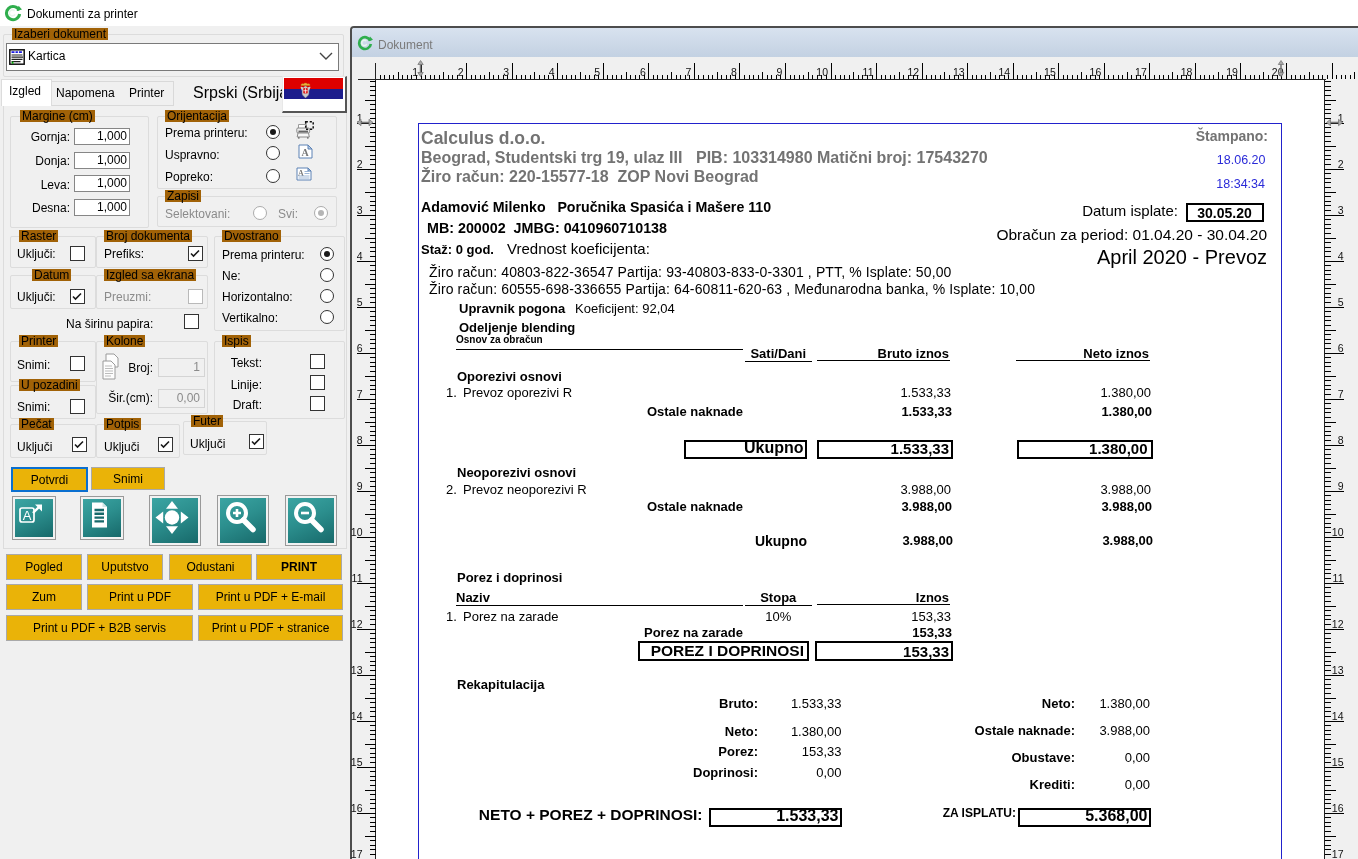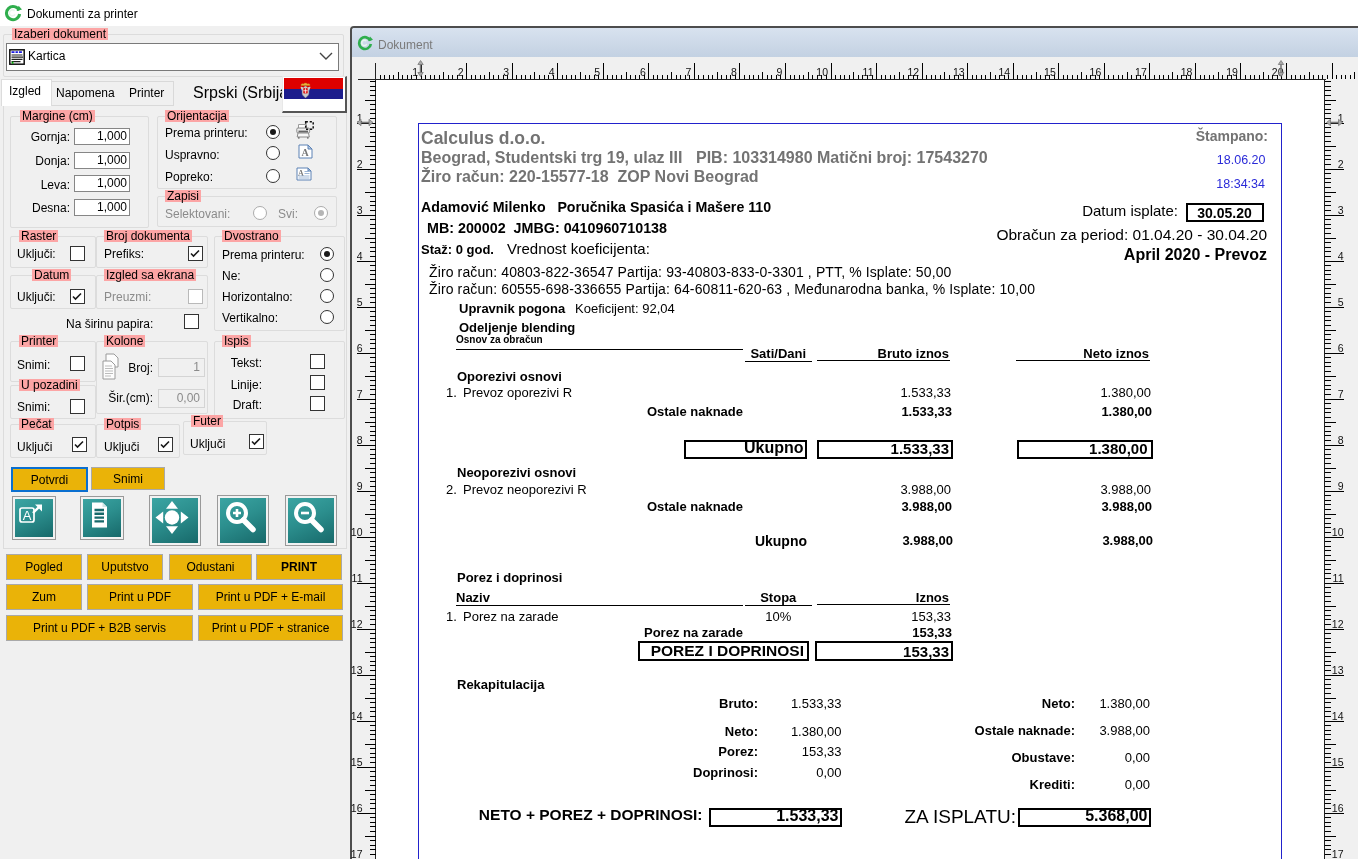--- a/index.html
+++ b/index.html
@@ -2,21 +2,21 @@
 <html><head><meta charset="utf-8"><title>Dokumenti za printer</title>
 <style>
 html,body{margin:0;padding:0}
 body{width:1358px;height:859px;position:relative;overflow:hidden;background:#f0f0f0;
   font-family:"Liberation Sans",sans-serif;font-size:12px;color:#000;
   -webkit-font-smoothing:antialiased}
 .abs{position:absolute}
 .t{position:absolute;white-space:nowrap;line-height:1}
 .r{position:absolute;white-space:nowrap;line-height:1;text-align:right}
 .grp{position:absolute;border:1px solid #dcdcdc;border-radius:2px}
-.glb{position:absolute;background:#fca5a5;padding:0 2px;white-space:nowrap;line-height:1}
+.glb{position:absolute;background:#a16207;padding:0 2px;white-space:nowrap;line-height:1}
 .cb{position:absolute;width:13px;height:13px;background:#fff;border:1px solid #333}
 .cb.dis{border-color:#b9b9b9}
 .cb svg{position:absolute;left:0px;top:1px}
 .rad{position:absolute;width:12px;height:12px;border-radius:50%;background:#fff;border:1px solid #333}
 .rad.dis{border-color:#ababab}
 .rad .dot{position:absolute;left:3px;top:3px;width:6px;height:6px;border-radius:50%;background:#1a1a1a}
 .rad .dotg{position:absolute;left:3px;top:3px;width:6px;height:6px;border-radius:50%;background:#b5b5b5}
 .btn{position:absolute;background:#eab308;border:1px solid #a9a9a9;text-align:center;
   display:flex;align-items:center;justify-content:center;white-space:nowrap}
 .inp{position:absolute;background:#fff;border:1px solid #868686;text-align:right;line-height:1}
@@ -397,21 +397,21 @@
 <div class="t blue" style="left:421px;top:169px;font-size:16px;font-weight:bold">Žiro račun: 220-15577-18&nbsp; ZOP Novi Beograd</div>
 <div class="r blue" style="right:90px;top:129px;font-size:14px;font-weight:bold">Štampano:</div>
 <div class="r" style="right:92.5px;top:154px;font-size:12.5px;color:#2a2ad8">18.06.20</div>
 <div class="r" style="right:93px;top:178px;font-size:12.5px;color:#2a2ad8">18:34:34</div>
 
 <div class="t" style="left:421px;top:200px;font-size:14.2px;font-weight:bold">Adamović Milenko&nbsp;&nbsp; Poručnika Spasića i Mašere 110</div>
 <div class="t" style="left:427px;top:221px;font-size:14.3px;font-weight:bold">MB: 200002&nbsp; JMBG: 0410960710138</div>
 <div class="r" style="right:180px;top:203px;font-size:15px">Datum isplate:</div>
 <div class="abs" style="left:1185.5px;top:202.5px;width:74px;height:15.5px;border:2px solid #000;text-align:center;font-size:14px;font-weight:bold;line-height:16px">30.05.20</div>
 <div class="r" style="right:91px;top:227px;font-size:15.5px">Obračun za period: 01.04.20 - 30.04.20</div>
-<div class="r" style="right:91px;top:247px;font-size:16px;font-weight:bold">April 2020 - Prevoz</div>
+<div class="r" style="right:91px;top:247px;font-size:20px;font-weight:normal">April 2020 - Prevoz</div>
 <div class="t" style="left:421px;top:243px;font-size:13px;font-weight:bold">Staž: 0 god.</div>
 <div class="t" style="left:507px;top:241px;font-size:15px">Vrednost koeficijenta:</div>
 <div class="t" style="left:429px;top:264.5px;font-size:14px;letter-spacing:0.12px">Žiro račun: 40803-822-36547 Partija: 93-40803-833-0-3301 , PTT, % Isplate: 50,00</div>
 <div class="t" style="left:429px;top:282px;font-size:14px;letter-spacing:0.12px">Žiro račun: 60555-698-336655 Partija: 64-60811-620-63 , Međunarodna banka, % Isplate: 10,00</div>
 <div class="t" style="left:459px;top:301.5px;font-size:13px;font-weight:bold">Upravnik pogona</div>
 <div class="t" style="left:575px;top:302px;font-size:13px">Koeficijent: 92,04</div>
 <div class="t" style="left:459px;top:320.5px;font-size:13px;font-weight:bold">Odeljenje blending</div>
 
 <div class="t" style="left:456px;top:335px;width:286.5px;height:14px;font-size:10px;font-weight:bold;border-bottom:1.5px solid #000">Osnov za obračun</div>
 <div class="t" style="left:744.5px;top:346.5px;width:67.5px;height:14px;font-size:13px;font-weight:bold;border-bottom:1.5px solid #000;text-align:center">Sati/Dani</div>
@@ -480,17 +480,17 @@
 <div class="r" style="right:208px;top:724px;font-size:13px">3.988,00</div>
 <div class="r" style="right:283px;top:750.5px;font-size:13px;font-weight:bold">Obustave:</div>
 <div class="r" style="right:208px;top:750.5px;font-size:13px">0,00</div>
 <div class="r" style="right:283px;top:778px;font-size:13px;font-weight:bold">Krediti:</div>
 <div class="r" style="right:208px;top:778px;font-size:13px">0,00</div>
 
 <div class="r" style="right:655.5px;top:807px;font-size:15.5px;font-weight:bold">NETO + POREZ + DOPRINOSI:</div>
 <div class="box" style="left:708.5px;top:807.5px;width:129.5px;height:15.5px;border-width:2px">
       <div class="r" style="right:1.5px;top:-1.5px;font-size:16px;font-weight:bold">1.533,33</div>
     </div>
-<div class="r" style="right:342px;top:807px;font-size:19px;font-weight:normal">ZA ISPLATU:</div>
+<div class="r" style="right:342px;top:807px;font-size:12px;font-weight:bold">ZA ISPLATU:</div>
 <div class="box" style="left:1017.5px;top:807.5px;width:129.5px;height:15.5px;border-width:2px">
       <div class="r" style="right:1.5px;top:-1.5px;font-size:16px;font-weight:bold">5.368,00</div>
     </div>
 </div>
 
 </body></html>

